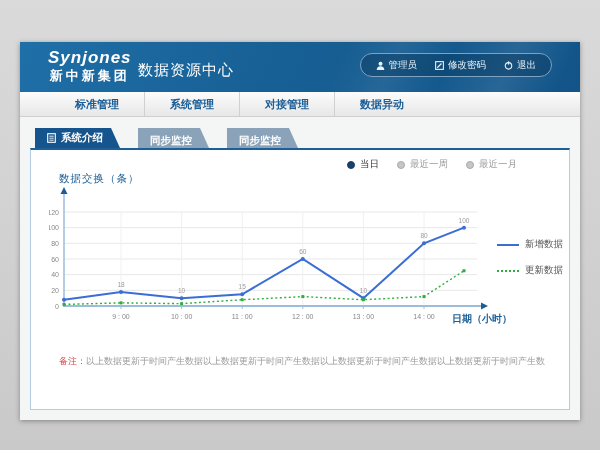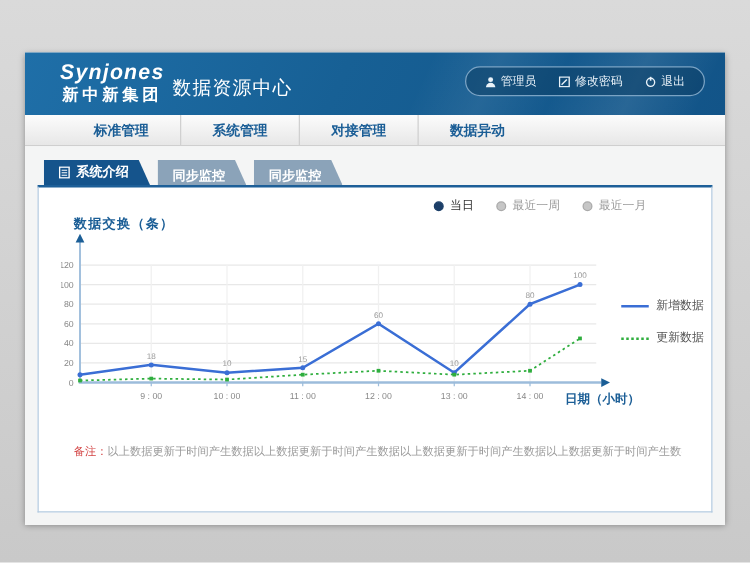--- a/index.html
+++ b/index.html
@@ -14,47 +14,47 @@
   
   .header{position:relative;height:50px;overflow:hidden;
     background:linear-gradient(115deg,#1f6fa8 0%,#176095 45%,#125488 100%);}
   .header::after{content:'';position:absolute;right:-20px;top:-10px;width:340px;height:120%;
     background:linear-gradient(115deg,rgba(255,255,255,0) 25%,rgba(255,255,255,.07) 40%,
       rgba(255,255,255,0) 55%,rgba(255,255,255,.09) 72%,rgba(255,255,255,0) 88%);pointer-events:none;}
   .logo{position:absolute;left:28px;top:6px;color:#fff;text-align:center;z-index:2;}
   .logo .l1{font-size:17px;font-weight:bold;font-style:italic;letter-spacing:1px;line-height:20px;}
   .logo .l2{font-size:13px;font-weight:bold;letter-spacing:3px;line-height:16px;}
   .app-title{position:absolute;left:118px;top:19px;color:#fff;font-size:15px;letter-spacing:1px;z-index:2;}
-  .user-pill{position:absolute;right:16px;top:11px;height:22px;display:flex;align-items:center;
+  .user-pill{position:absolute;right:28px;top:11px;height:22px;display:flex;align-items:center;
     background:rgba(9,56,92,.45);border:1px solid #7aa3c4;border-radius:12px;padding:0 6px;z-index:3;}
   .user-item{display:flex;align-items:center;gap:4px;color:#e9f2f9;font-size:9.5px;padding:0 9px;cursor:pointer;}
   .user-item svg{display:block;}
   
   .nav{height:24px;background:linear-gradient(#fcfcfc,#e7e7e7);border-bottom:1px solid #cfcfcf;
     display:flex;align-items:stretch;padding-left:30px;}
   .nav-item{display:flex;align-items:center;padding:0 25px;font-size:11px;font-weight:bold;
     color:#1b5e96;border-right:1px solid #d0d0d0;cursor:pointer;}
   .nav-item:last-child{border-right:none;}
   
   .content{position:relative;height:303px;background:#f4f5f5;}
   .tabs{position:absolute;left:15px;top:11px;height:20px;display:flex;z-index:2;}
-  .tab{position:relative;height:20px;margin-right:6px;display:flex;align-items:center;gap:5px;
+  .tab{position:relative;height:20px;margin-right:18px;display:flex;align-items:center;gap:5px;
     padding:0 17px 0 12px;font-size:10.5px;font-weight:bold;color:#fff;cursor:pointer;
     clip-path:polygon(0 0,calc(100% - 9px) 0,100% 100%,0 100%);}
   .tab.active{background:#15548c;}
   .tab.inactive{background:#8ba3b9;align-items:flex-end;}
   .panel{position:absolute;left:10px;top:31px;width:540px;height:262px;background:#fff;
     border:1px solid #b3cadf;border-top:2px solid #1d5f98;box-sizing:border-box;}
   
   .radios{position:absolute;top:8px;right:52px;display:flex;gap:18px;align-items:center;}
   .radio{display:flex;align-items:center;gap:5px;font-size:9.5px;color:#9a9a9a;cursor:pointer;}
   .radio .dot{width:8px;height:8px;border-radius:50%;background:#c6c6c6;border:1px solid #a9a9a9;box-sizing:border-box;}
   .radio.selected{color:#333;}
   .radio.selected .dot{background:#1c3f68;border-color:#1c3f68;}
-  .chart-title{position:absolute;left:28px;top:22px;font-size:10.5px;font-weight:bold;color:var(--accent);letter-spacing:1px;text-align:center;}
+  .chart-title{position:absolute;left:28px;top:22px;font-size:10.5px;font-weight:normal;color:var(--accent);letter-spacing:1px;text-align:center;}
   svg.chart{position:absolute;left:18px;top:34px;}
   .xlabel{position:absolute;left:421px;top:162px;font-size:10px;font-weight:bold;color:var(--accent);}
   .legend{position:absolute;left:466px;top:88px;display:flex;flex-direction:column;gap:13px;}
   .legend-item{display:flex;align-items:center;gap:6px;font-size:9.5px;color:#555;}
   .sw{width:22px;height:0;}
   .sw.solid{border-top:2px solid var(--blue);}
   .sw.dotted{border-top:2px dotted var(--green);}
   .note{position:absolute;left:28px;top:205px;width:486px;font-size:9px;color:#9a9a9a;
     white-space:nowrap;overflow:hidden;}
   .note .prefix{color:#d34545;}

